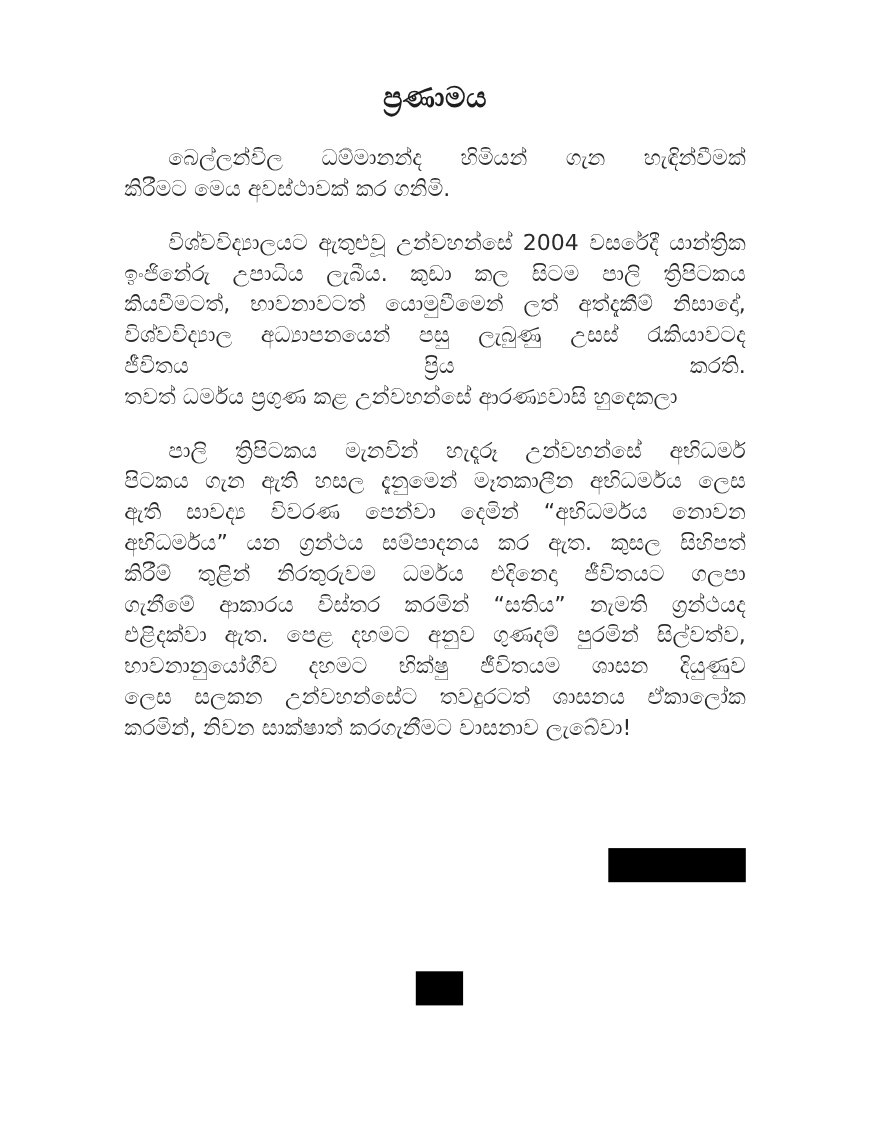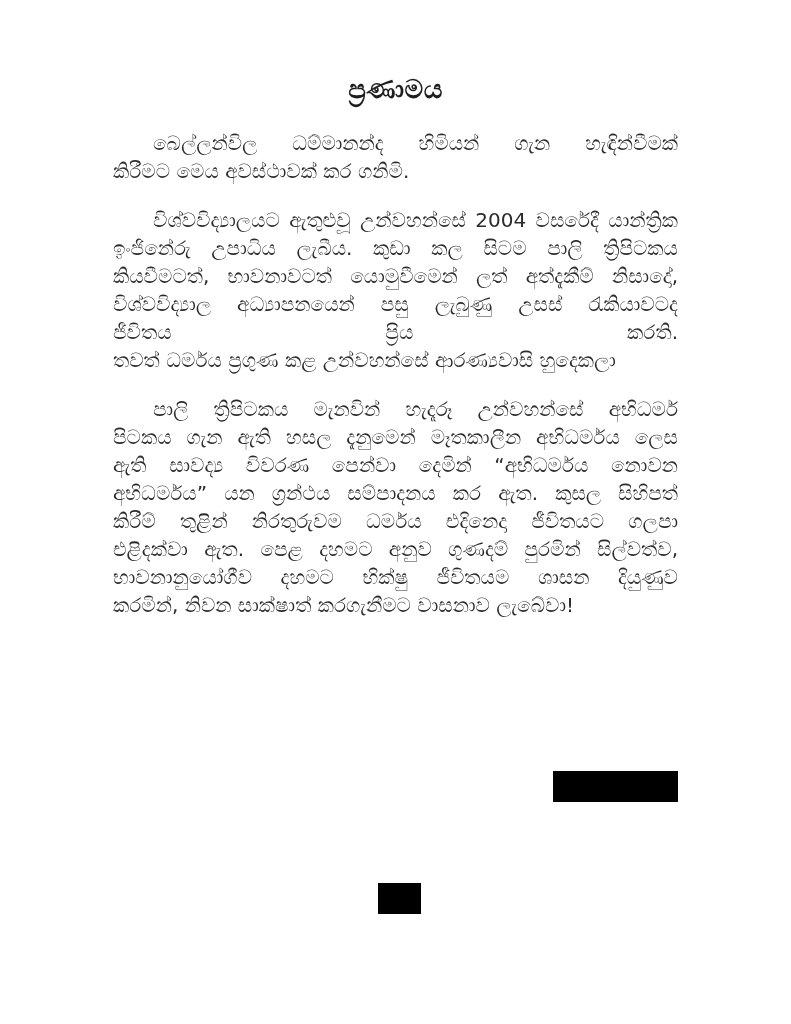--- a/index.html
+++ b/index.html
@@ -87,22 +87,24 @@
         <div class="line">විශ්වවිද්‍යාල අධ්‍යාපනයෙන් පසු ලැබුණු උසස් රැකියාවටද</div>
         <div class="line">ජීවිතය ප්‍රිය කරති.</div>
         <div class="line">තවත් ධර්මය ප්‍රගුණ කළ උන්වහන්සේ ආරණ්‍යවාසි හුදෙකලා</div>
       </div>
     <div class="paragraph">
         <div class="line">පාලි ත්‍රිපිටකය මැනවින් හැදෑරූ උන්වහන්සේ අභිධර්ම</div>
         <div class="line">පිටකය ගැන ඇති හසල දැනුමෙන් මෑතකාලීන අභිධර්මය ලෙස</div>
         <div class="line">ඇති සාවද්‍ය විවරණ පෙන්වා දෙමින් “අභිධර්මය නොවන</div>
         <div class="line">අභිධර්මය” යන ග්‍රන්ථය සම්පාදනය කර ඇත. කුසල සිහිපත්</div>
         <div class="line">කිරීම් තුළින් නිරතුරුවම ධර්මය එදිනෙදා ජීවිතයට ගලපා</div>
+        <div class="line">ගැනීමේ ආකාරය විස්තර කරමින් “සතිය” නැමති ග්‍රන්ථයද</div>
         <div class="line">එළිදක්වා ඇත. පෙළ දහමට අනුව ගුණදම් පුරමින් සිල්වත්ව,</div>
         <div class="line">භාවනානුයෝගීව දහමට භික්ෂු ජීවිතයම ශාසන දියුණුව</div>
+        <div class="line">ලෙස සලකන උන්වහන්සේට තවදුරටත් ශාසනය ඒකාලෝක</div>
         <div class="line">කරමින්, නිවන සාක්ෂාත් කරගැනීමට වාසනාව ලැබේවා!</div>
       </div>
   </div>
 
   <div class="redaction redaction-large"></div>
 
   <div class="redaction redaction-small"></div>
 
 </div>
 

